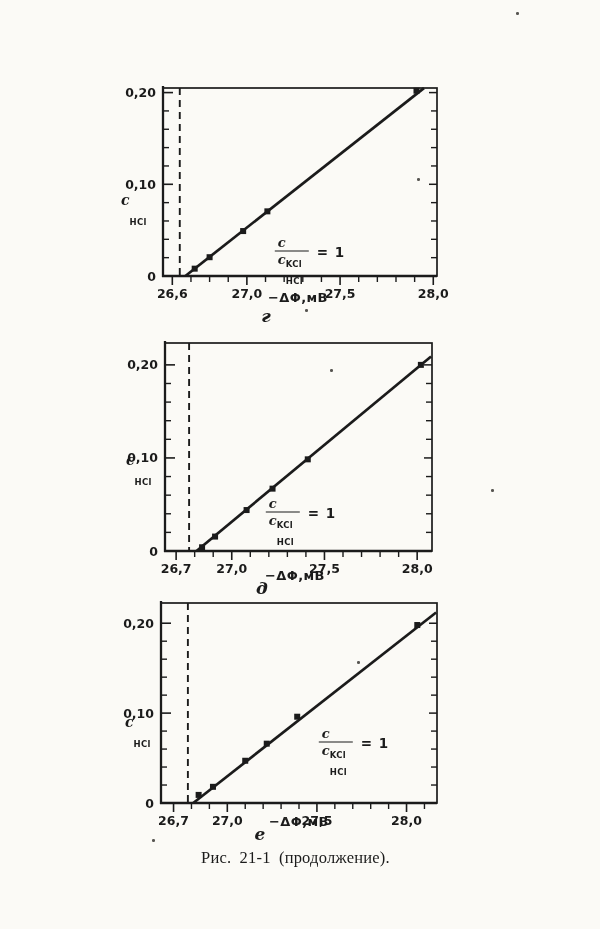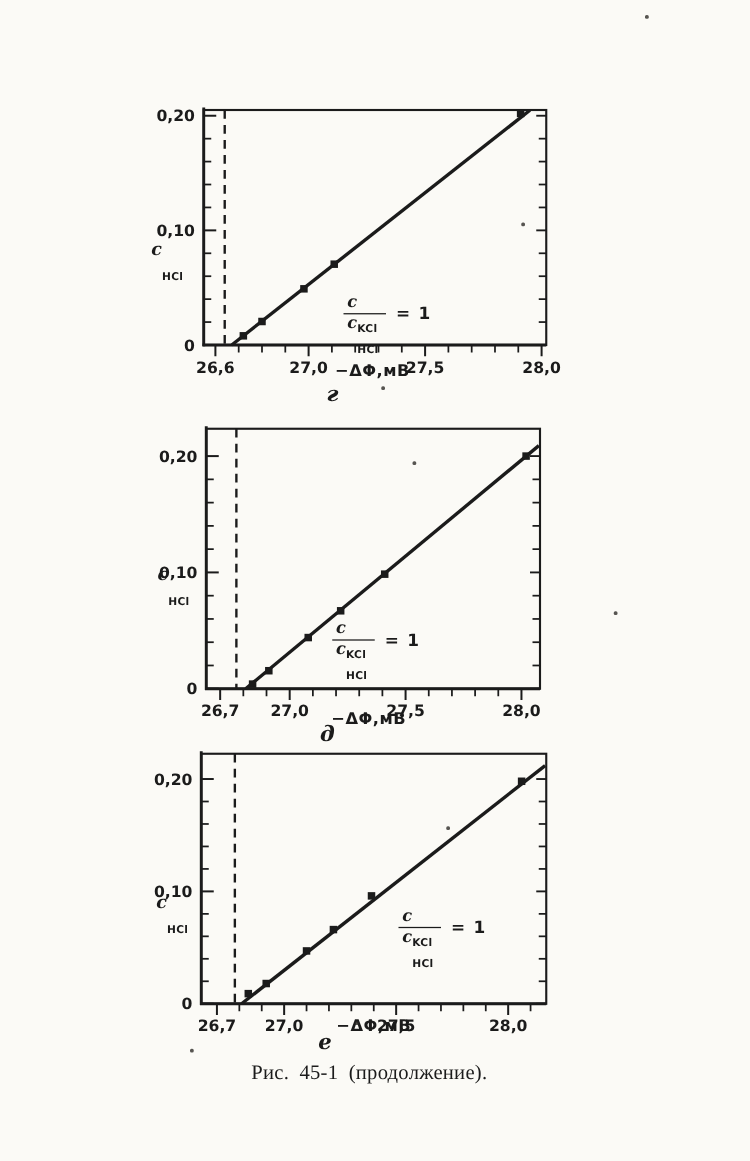--- a/index.html
+++ b/index.html
@@ -220,21 +220,21 @@
   <div class="letter" id="letter-2" style="left: 260px; top: 824px;">е</div>
   <div class="annot" id="annot-2" style="left: 354px; top: 742px;">
     <span class="frac">
       <span class="num"><span>c</span><span class="subsc">KCl</span></span>
       <span class="fbar"></span>
       <span class="den"><span>c</span><span class="subsc">HCl</span></span>
     </span>
     <span class="eq">= 1</span>
   </div>
 
-  <div class="caption">Рис. 45-1 (продолжение).</div>
+  <div class="caption">Рис. 21-1 (продолжение).</div>
 
 <div class="speck" style="left: 417px; top: 178px;"></div>
     <div class="speck" style="left: 516px; top: 12px;"></div>
     <div class="speck" style="left: 330px; top: 369px;"></div>
     <div class="speck" style="left: 357px; top: 661px;"></div>
     <div class="speck" style="left: 491px; top: 489px;"></div>
     <div class="speck" style="left: 305px; top: 309px;"></div>
     <div class="speck" style="left: 284px; top: 817px;"></div>
     <div class="speck" style="left: 152px; top: 839px;"></div>
   </div>

